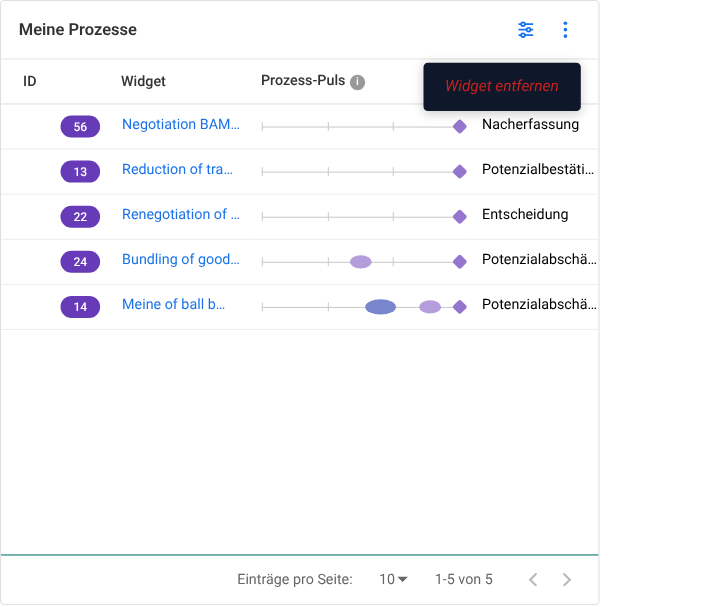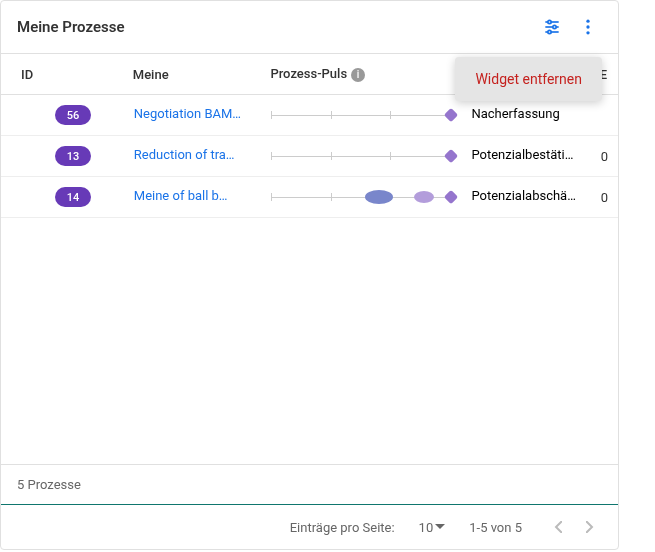--- a/index.html
+++ b/index.html
@@ -1,22 +1,22 @@
 <!DOCTYPE html>
 <html><head>
 <meta charset="utf-8">
 <style>
 * { box-sizing: border-box; margin: 0; padding: 0; }
 body { font-family: -apple-system, BlinkMacSystemFont, "Segoe UI", Roboto, sans-serif; background: #fff; width: 655px; height: 552px; overflow: hidden; }
-.widget { border: 1px solid #e0e0e0; border-radius: 4px; width: 619px; height: 550px; display: flex; flex-direction: column; position: relative; }
+.widget { border: 1px solid #e0e0e0; border-radius: 4px; width: 545px; height: 550px; display: flex; flex-direction: column; position: relative; }
 .header { display: flex; align-items: center; justify-content: space-between; padding: 12px 16px; }
 .title { font-size: 15px; font-weight: 600; color: #333; }
 .header-actions { display: flex; align-items: center; gap: 8px; }
 .icon-btn { width: 28px; height: 28px; display: flex; align-items: center; justify-content: center; cursor: pointer; color: #1a73e8; border-radius: 4px; }
-.menu-popup { position: absolute; top: 56px; right: 16px; background: #e5e5e5; border-radius: 4px; box-shadow: 0 2px 10px rgba(0,0,0,0.2); padding: 4px 0; z-index: 10; }
+.menu-popup { position: absolute; top: 56px; right: 16px; background: #0f172a; border-radius: 4px; box-shadow: 0 2px 10px rgba(0,0,0,0.2); padding: 4px 0; z-index: 10; font-style: italic; }
 .menu-item { padding: 10px 20px; font-size: 14px; color: #c5221f; cursor: pointer; white-space: nowrap; }
 .table-wrap { flex: 1; overflow: hidden; }
 table { width: 100%; border-collapse: collapse; }
 th { text-align: left; font-size: 13px; font-weight: 500; color: #333; padding: 12px 9px; border-top: 1px solid #e0e0e0; border-bottom: 1px solid #e0e0e0; }
 th.col-id { width: 150px; padding-left: 20px; }
 th.col-titel { width: 150px; }
 th.col-puls { width: 200px; }
 th.col-status { width: 135px; }
 th.col-e { width: 20px; }
 td { padding: 10px 10px; border-bottom: 1px solid #eee; font-size: 13px; vertical-align: middle; }
@@ -70,21 +70,21 @@
 
   <div class="menu-popup">
     <div class="menu-item">Widget entfernen</div>
   </div>
 
   <div class="table-wrap">
     <table>
       <thead>
         <tr>
           <th class="col-id">ID</th>
-          <th class="col-titel">Meine</th>
+          <th class="col-titel">Widget</th>
           <th class="col-puls"><span>Prozess-Puls</span><span class="info-icon">i</span></th>
           <th class="col-status"></th>
           <th class="col-e">E</th>
         </tr>
       </thead>
       <tbody>
         <tr>
           <td class="col-id"><span class="pill">56</span></td>
           <td><a class="link">Negotiation BAM…</a></td>
           <td>
@@ -110,20 +110,53 @@
                 <div class="puls-tick" style="left:33%"></div>
                 <div class="puls-tick" style="left:66%"></div>
                 <div class="puls-tick" style="right:0"></div>
                 <div class="diamond d-small" style="left:100%"></div>
               </div>
             </td>
           <td><span class="status">Potenzialbestäti…</span></td>
           <td><span class="extra">0</span></td>
         </tr>
         <tr>
+          <td class="col-id"><span class="pill">22</span></td>
+          <td><a class="link">Renegotiation of …</a></td>
+          <td>
+              <div class="puls">
+                <div class="puls-line"></div>
+                <div class="puls-tick" style="left:0"></div>
+                <div class="puls-tick" style="left:33%"></div>
+                <div class="puls-tick" style="left:66%"></div>
+                <div class="puls-tick" style="right:0"></div>
+                <div class="diamond d-small" style="left:100%"></div>
+              </div>
+            </td>
+          <td><span class="status">Entscheidung</span></td>
+          <td><span class="extra">0</span></td>
+        </tr>
+        <tr>
+          <td class="col-id"><span class="pill">24</span></td>
+          <td><a class="link">Bundling of good…</a></td>
+          <td>
+              <div class="puls">
+                <div class="puls-line"></div>
+                <div class="puls-tick" style="left:0"></div>
+                <div class="puls-tick" style="left:33%"></div>
+                <div class="puls-tick" style="left:66%"></div>
+                <div class="puls-tick" style="right:0"></div>
+                <div class="diamond d-med" style="left:50%"></div>
+                <div class="diamond d-small" style="left:100%"></div>
+              </div>
+            </td>
+          <td><span class="status">Potenzialabschä…</span></td>
+          <td><span class="extra">2</span></td>
+        </tr>
+        <tr>
           <td class="col-id"><span class="pill">14</span></td>
           <td><a class="link">Meine of ball b…</a></td>
           <td>
               <div class="puls">
                 <div class="puls-line"></div>
                 <div class="puls-tick" style="left:0"></div>
                 <div class="puls-tick" style="left:33%"></div>
                 <div class="puls-tick" style="left:66%"></div>
                 <div class="puls-tick" style="right:0"></div>
                 <div class="diamond d-big" style="left:60%"></div>
@@ -131,21 +164,20 @@
                 <div class="diamond d-small" style="left:100%"></div>
               </div>
             </td>
           <td><span class="status">Potenzialabschä…</span></td>
           <td><span class="extra">0</span></td>
         </tr>
       </tbody>
     </table>
   </div>
 
-  <div class="footer-count">5 Prozesse</div>
 
   <div class="paginator">
     <span class="pg-label">Einträge pro Seite:</span>
     <span class="pg-size">
       <span>10</span>
       <svg width="10" height="6" viewBox="0 0 10 6">
           <path d="M0 0 L5 5 L10 0" fill="#666"></path>
         </svg>
     </span>
     <span class="pg-range">1-5 von 5</span>

